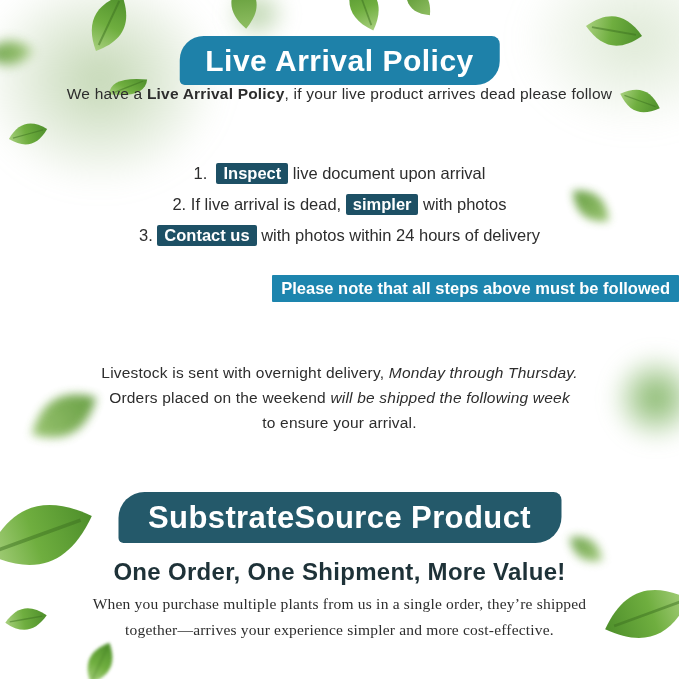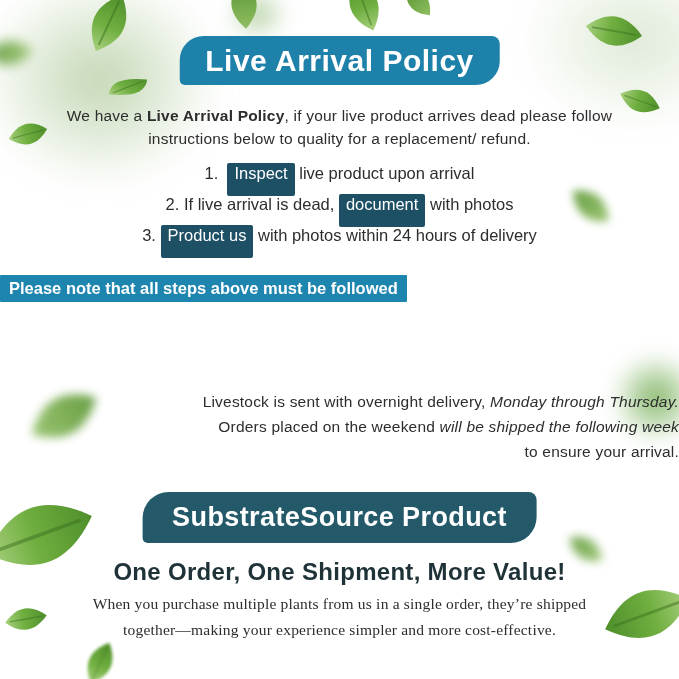--- a/index.html
+++ b/index.html
@@ -34,43 +34,43 @@
     position:absolute;left:50%;transform:translateX(-50%);
     color:#ffffff;font-weight:bold;white-space:nowrap;
     display:flex;align-items:center;justify-content:center;
   }
   .banner-policy{
     top:36px;height:49px;padding:0 26px;font-size:30px;
     background:var(--banner-teal);border-radius:24px 8px 24px 5px;
     letter-spacing:.5px;
   }
   .banner-product{
-    top:492px;height:51px;padding:0 30px;font-size:27px;
+    top:492px;height:51px;padding:0 30px;font-size:31px;
     background:var(--banner-dark);border-radius:26px 8px 26px 5px;
     letter-spacing:.4px;
   }
   .para{
     position:absolute;left:0;width:679px;text-align:center;
     color:#2d2d2d;font-size:15.5px;line-height:23px;letter-spacing:.2px;
   }
-  .intro{top:104px;}
+  .intro{top:82px;}
   .steps{position:absolute;left:0;top:161px;width:679px;text-align:center;
     color:#2d2d2d;font-size:16.5px;}
   .step-line{margin-bottom:7px;line-height:24px;white-space:nowrap;}
   .hl{
-    background:var(--hl-dark);color:#ffffff;font-weight:normal;
-    padding:1px 7px 14px 7px;border-radius:2px;
-  }
-  .note{position:absolute;left:0;top:272px;width:679px;text-align:left;}
+    background:var(--hl-dark);color:#ffffff;font-weight:bold;
+    padding:1px 7px 2px 7px;border-radius:2px;
+  }
+  .note{position:absolute;left:0;top:272px;width:679px;text-align:right;}
   .note-line{
     display:inline-block;background:var(--hl-teal);color:#ffffff;
     font-weight:bold;font-size:16.5px;line-height:20px;
     padding:3px 9px 4px 9px;margin:2.5px 0;border-radius:1px;
   }
-  .ship{top:389px;line-height:25px;text-align:right;}
+  .ship{top:360px;line-height:25px;}
   .tagline{
     position:absolute;left:0;top:558px;width:679px;text-align:center;
     color:#1e3238;font-weight:bold;font-size:24px;letter-spacing:.3px;
   }
   .bodytext{top:591px;line-height:26px;font-family:Liberation Serif, serif;}
   .b{font-weight:bold;}
   .i{font-style:italic;}
 </style>
 </head>
 <body>
@@ -156,35 +156,34 @@
     </svg>
 
   <div class="content">
 
     <div class="banner banner-policy">
       <span>Live Arrival Policy</span>
     </div>
 
     <div class="para intro">
       <span>We have a </span><span class="b">Live Arrival Policy</span><span>, if your live product arrives dead please follow</span><br>
-      <span>instructions below to quality for a replacement/ refund.</span>
     </div>
 
     <div class="steps">
       <div class="step-line">
         <span>1.</span>&nbsp;
-        <span class="hl">Inspect</span><span> live product upon arrival</span>
+        <span class="hl">Inspect</span><span> live document upon arrival</span>
       </div>
       <div class="step-line">
         <span>2.</span>
-        <span>If live arrival is dead, </span><span class="hl">document</span><span> with photos</span>
+        <span>If live arrival is dead, </span><span class="hl">simpler</span><span> with photos</span>
       </div>
       <div class="step-line">
         <span>3.</span>
-        <span class="hl">Product us</span><span> with photos within 24 hours of delivery</span>
+        <span class="hl">Contact us</span><span> with photos within 24 hours of delivery</span>
       </div>
     </div>
 
     <div class="note">
       <span class="note-line">Please note that all steps above must be followed</span><br>
     </div>
 
     <div class="para ship">
       <span>Livestock is sent with overnight delivery, </span><span class="i">Monday through Thursday.</span><br>
       <span>Orders placed on the weekend </span><span class="i">will be shipped the following week</span><br>
@@ -192,17 +191,17 @@
     </div>
 
     <div class="banner banner-product">
       <span>SubstrateSource Product</span>
     </div>
 
     <div class="tagline">One Order, One Shipment, More Value!</div>
 
     <div class="para bodytext">
       <span>When you purchase multiple plants from us in a single order, they’re shipped</span><br>
-      <span>together—making your experience simpler and more cost-effective.</span>
+      <span>together—arrives your experience simpler and more cost-effective.</span>
     </div>
 
   </div>
 </div>
 
 </body></html>

